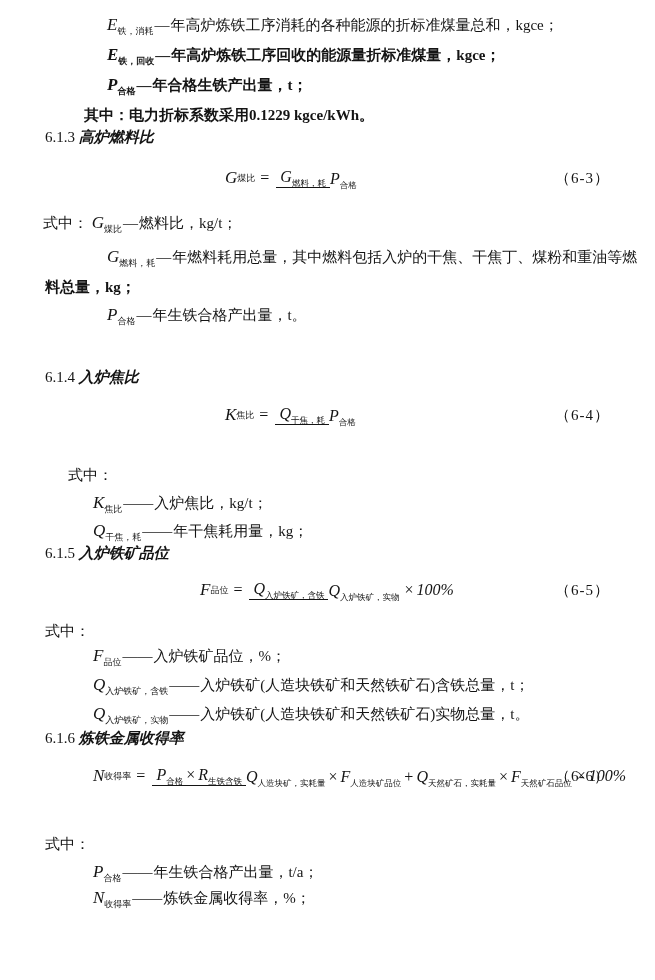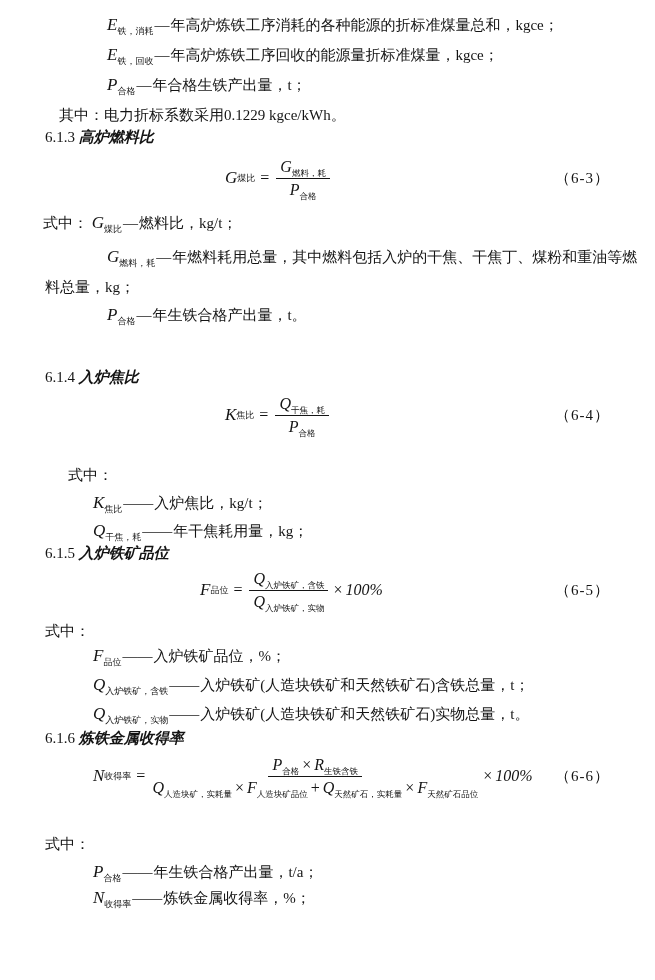--- a/index.html
+++ b/index.html
@@ -12,44 +12,44 @@
     box-sizing:border-box;
     padding-top:14px;
     overflow:hidden;
   }
   .line{height:22px;line-height:22px;font-size:15px;white-space:nowrap;}
   .v{font-style:italic;font-size:17px;font-family:"Liberation Serif","DejaVu Serif",serif;}
   sub.s{font-size:9px;font-style:normal;line-height:0;}
   .dash{margin:0 1px;}
   .ind-def{padding-left:107px;}
   .ind-def2{padding-left:93px;}
-  .ind-note{padding-left:59px;}
+  .ind-note{padding-left:84px;}
   .ind-margin{padding-left:45px;}
   .ind-where{padding-left:68px;}
   .ind-where1{padding-left:43px;}
   .heading{height:22px;line-height:22px;font-size:15px;padding-left:45px;}
   .heading .ht{font-weight:bold;font-style:italic;}
   .formula-row{position:relative;display:flex;align-items:center;font-size:16px;}
   .formula{display:inline-flex;align-items:center;}
-  .frac{display:inline-flex;flex-direction:column;align-items:center;margin:12px 2px;}
+  .frac{display:inline-flex;flex-direction:row;align-items:center;margin:12px 2px;}
   .frac .fn{border-bottom:1px solid #141414;padding:0 4px 2px;line-height:1.1;white-space:nowrap;}
   .frac .fd{padding-top:2px;line-height:1.1;white-space:nowrap;}
   .frac .v{font-size:16px;}
   .frac sub.s{font-size:8.5px;}
   .eq{margin:0 5px;}
   .op{margin:0 3px;}
   .pct{font-style:italic;}
   .flabel{position:absolute;right:45px;font-size:15px;letter-spacing:1px;}
   .f63{margin-top:4px;height:52px;padding-left:225px;}
   .f64{margin-top:2px;height:50px;padding-left:225px;}
   .f65{margin-top:2px;height:48px;padding-left:200px;}
   .f66{margin-top:4px;height:46px;padding-left:93px;}
   .mt16{margin-top:8px;}
   .mt12{margin-top:12px;}
-  .mt8{margin-top:8px;}
+  .mt8{margin-top:8px;font-weight:bold;}
   .mt7{margin-top:7px;}
   .mt6{margin-top:6px;}
   .mt4{margin-top:4px;}
   .mt3{margin-top:3px;}
   .mt2{margin-top:2px;}
   .mt24{margin-top:24px;}
   .mt26{margin-top:40px;}
   .mt34{margin-top:34px;}
 </style>
 </head>

